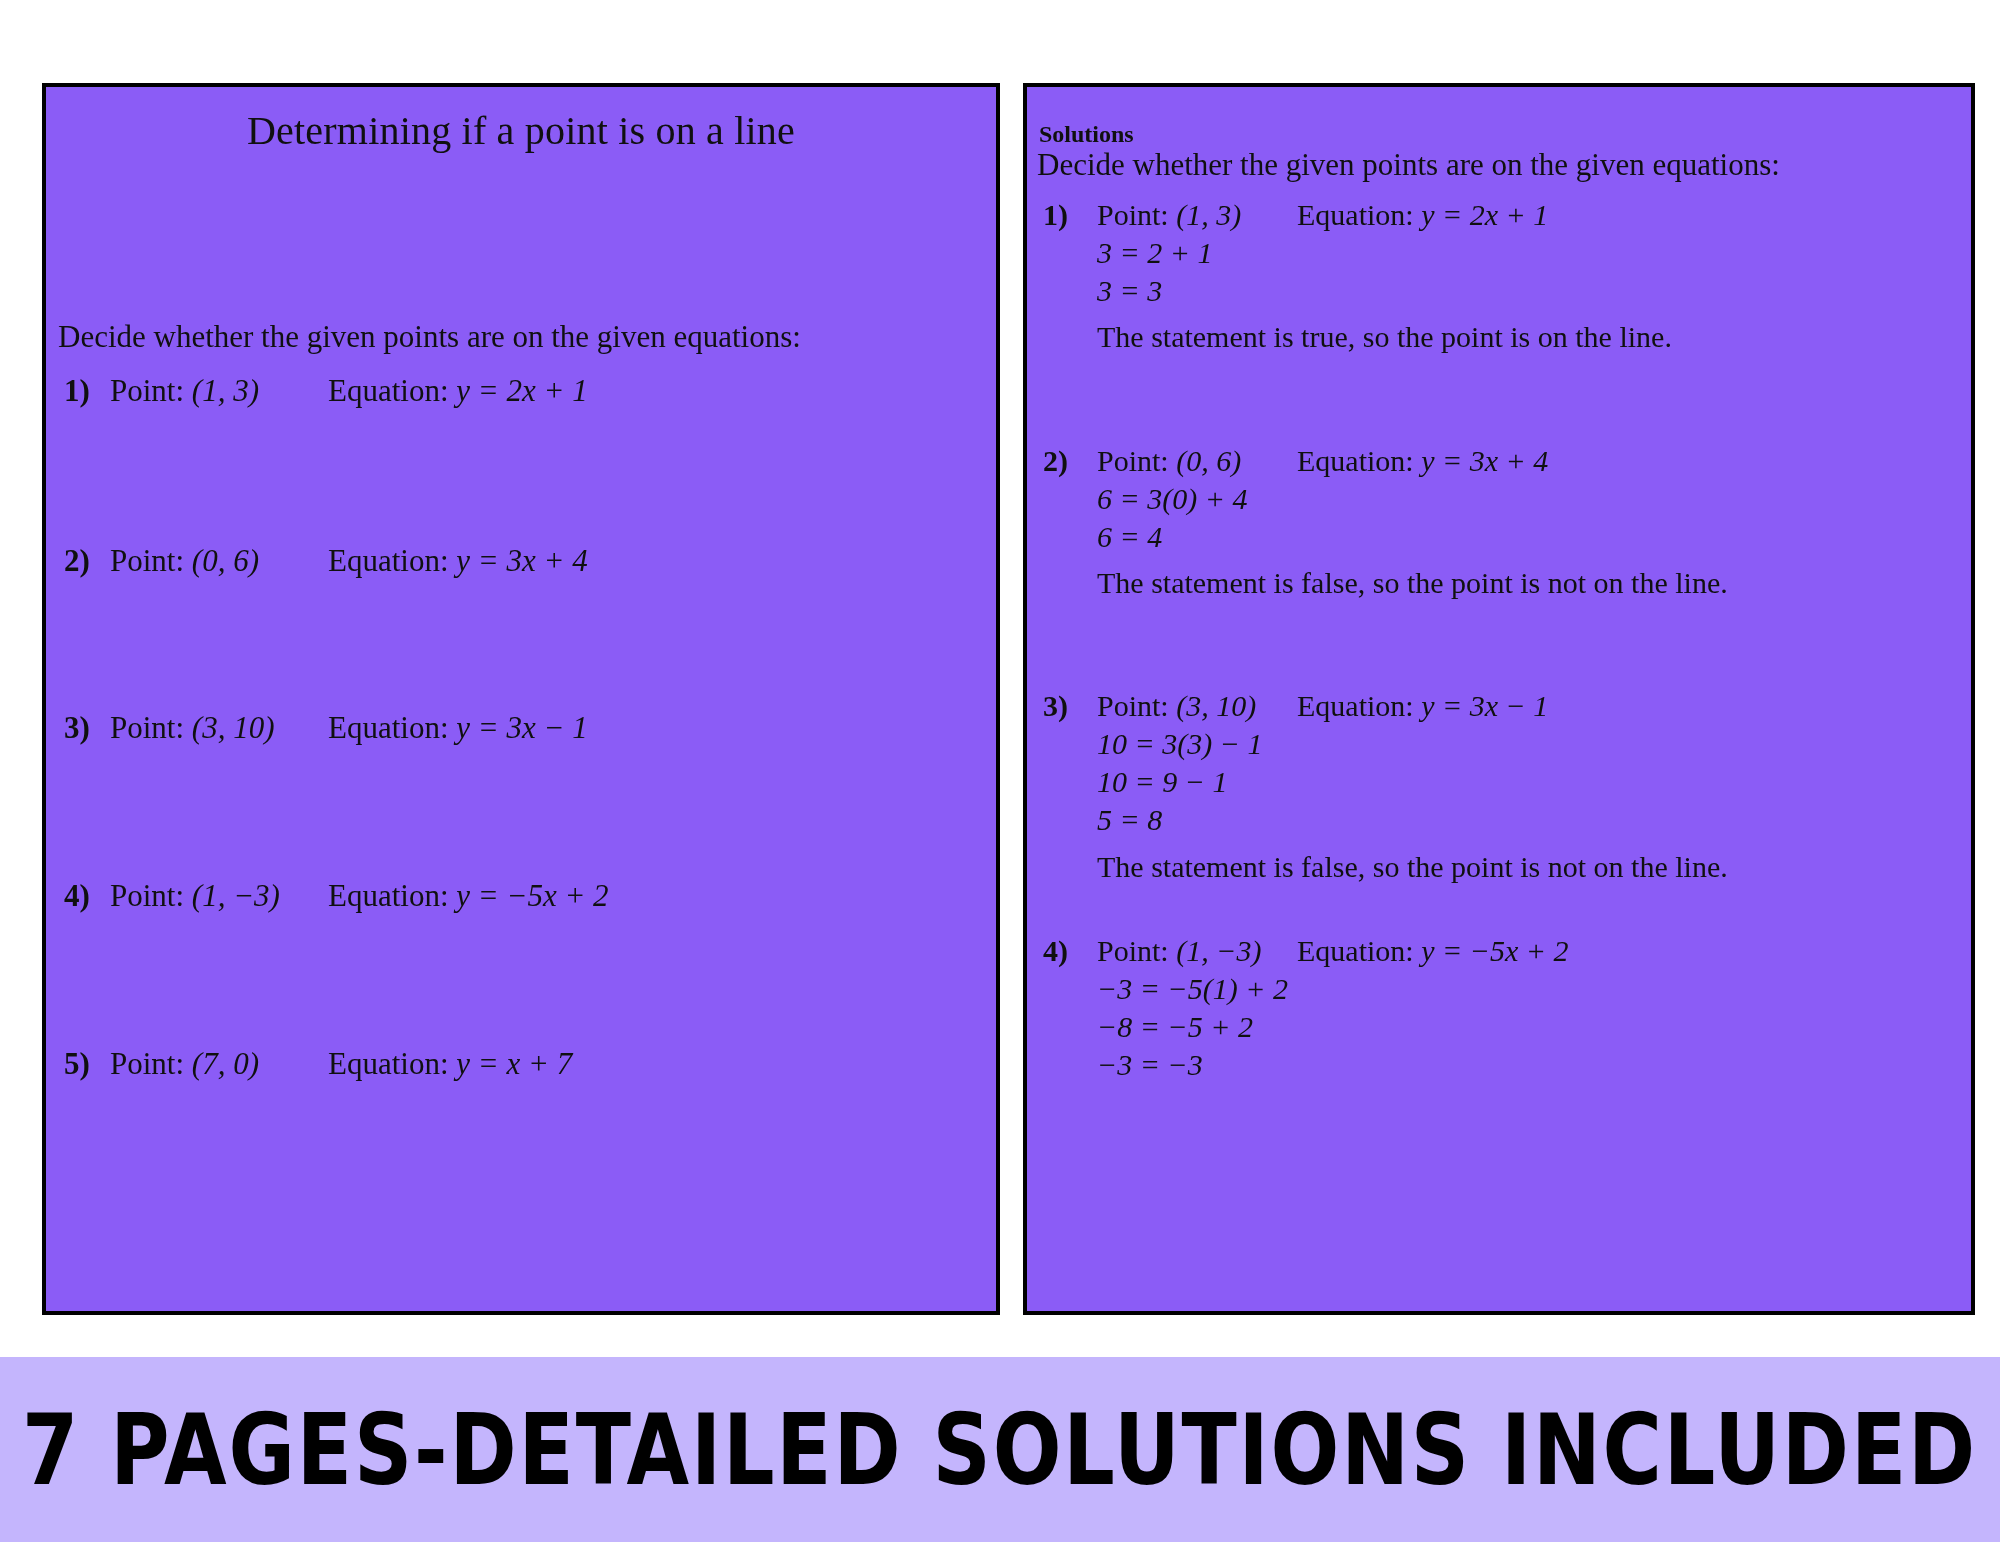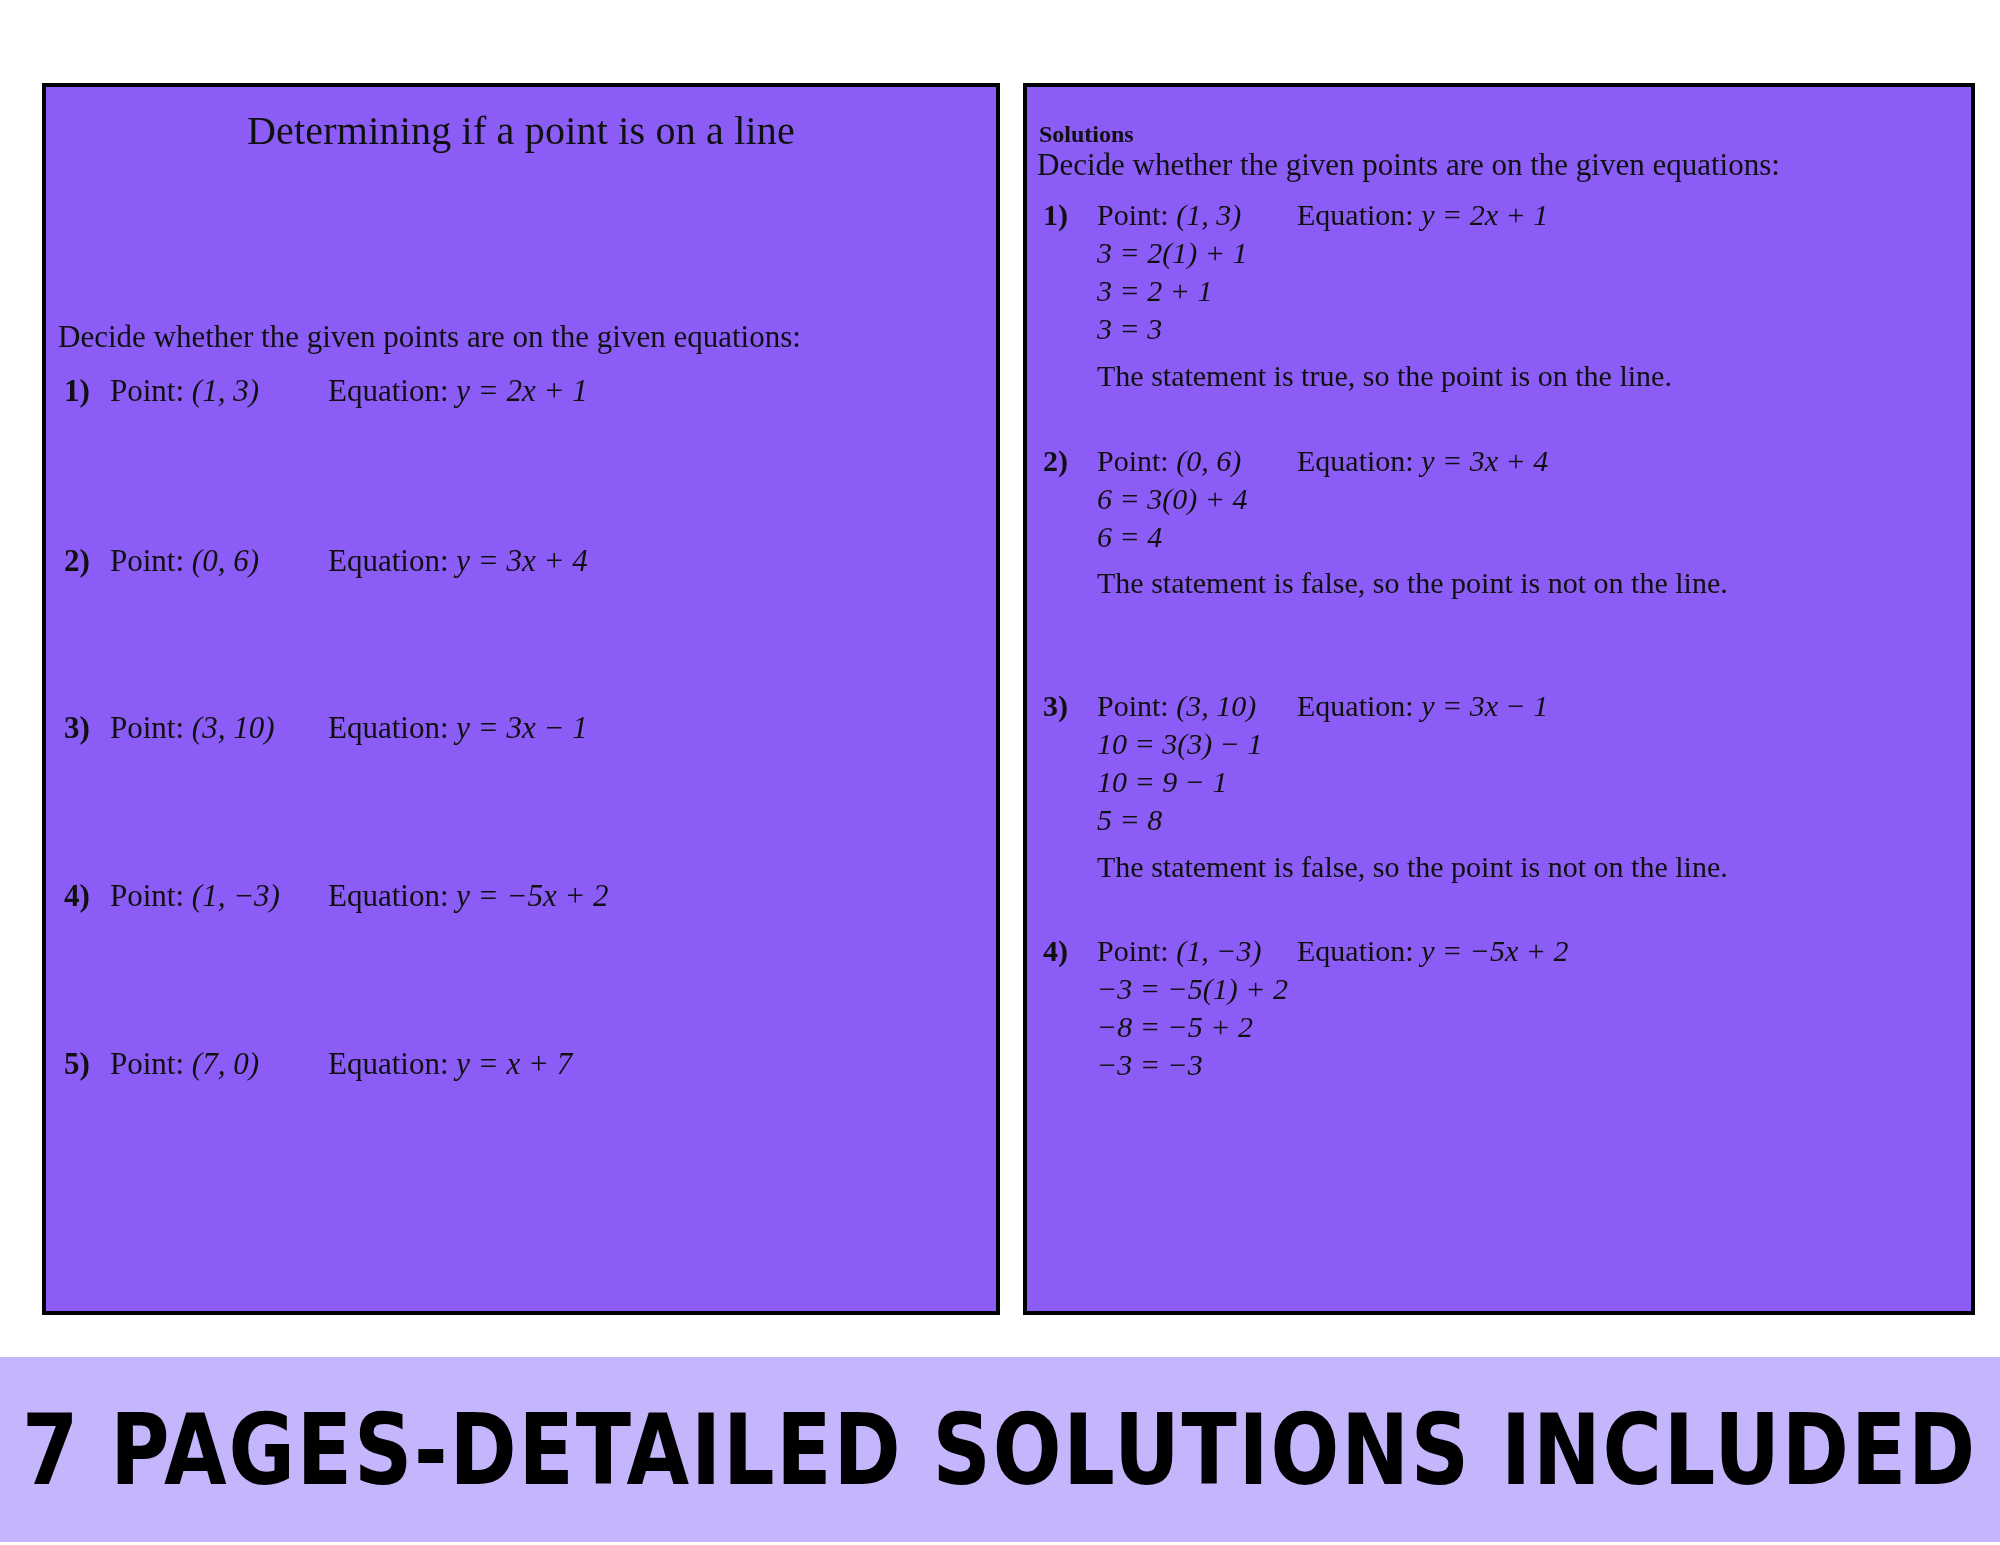--- a/index.html
+++ b/index.html
@@ -253,21 +253,20 @@
         <span class="num">1)</span>
         <span class="point-part">
           <span>Point:</span>
           <span class="mi">(1, 3)</span>
         </span>
         <span>
           <span>Equation:</span>
           <span class="mi">y = 2x + 1</span>
         </span>
       </div>
-      <div class="sol-line mi">3 = 2(1) + 1</div>
       <div class="sol-line mi">3 = 2 + 1</div>
       <div class="sol-line mi">3 = 3</div>
       <div class="sol-conclusion">The statement is true, so the point is on the line.</div>
     </div>
 
     <div class="sol-item" id="sol-item-2">
       <div class="sol-head">
         <span class="num">2)</span>
         <span class="point-part">
           <span>Point:</span>

